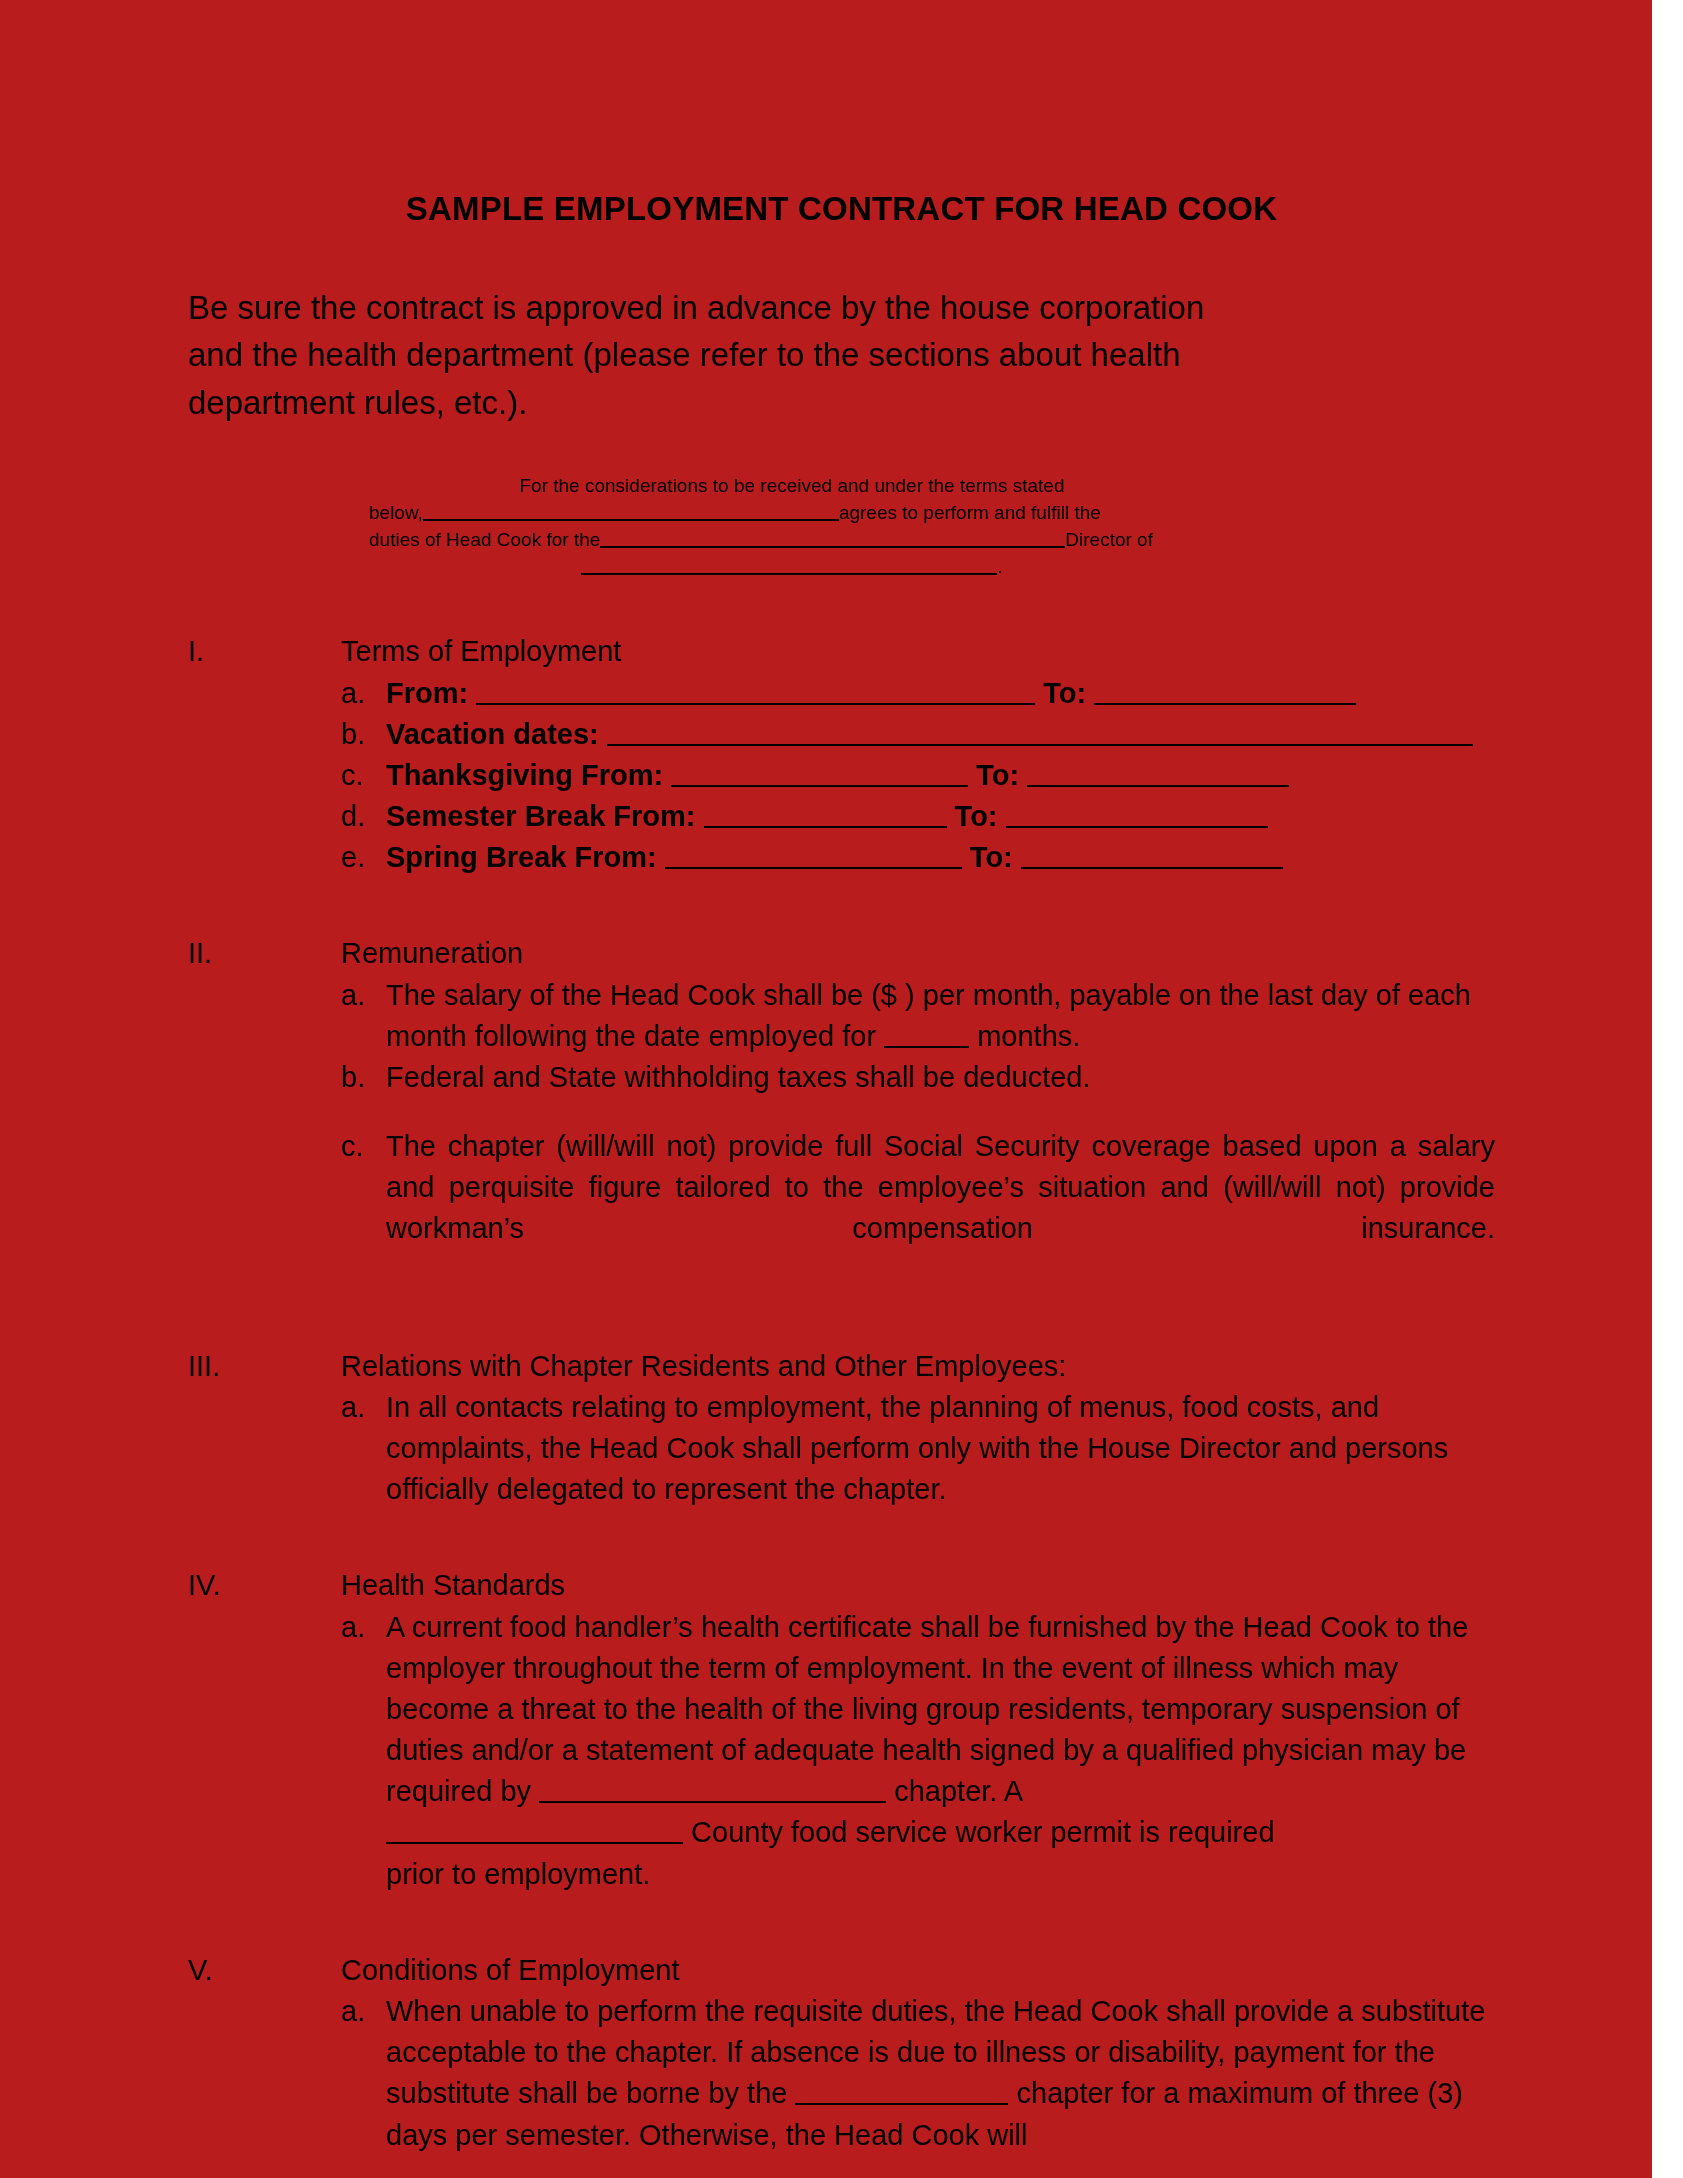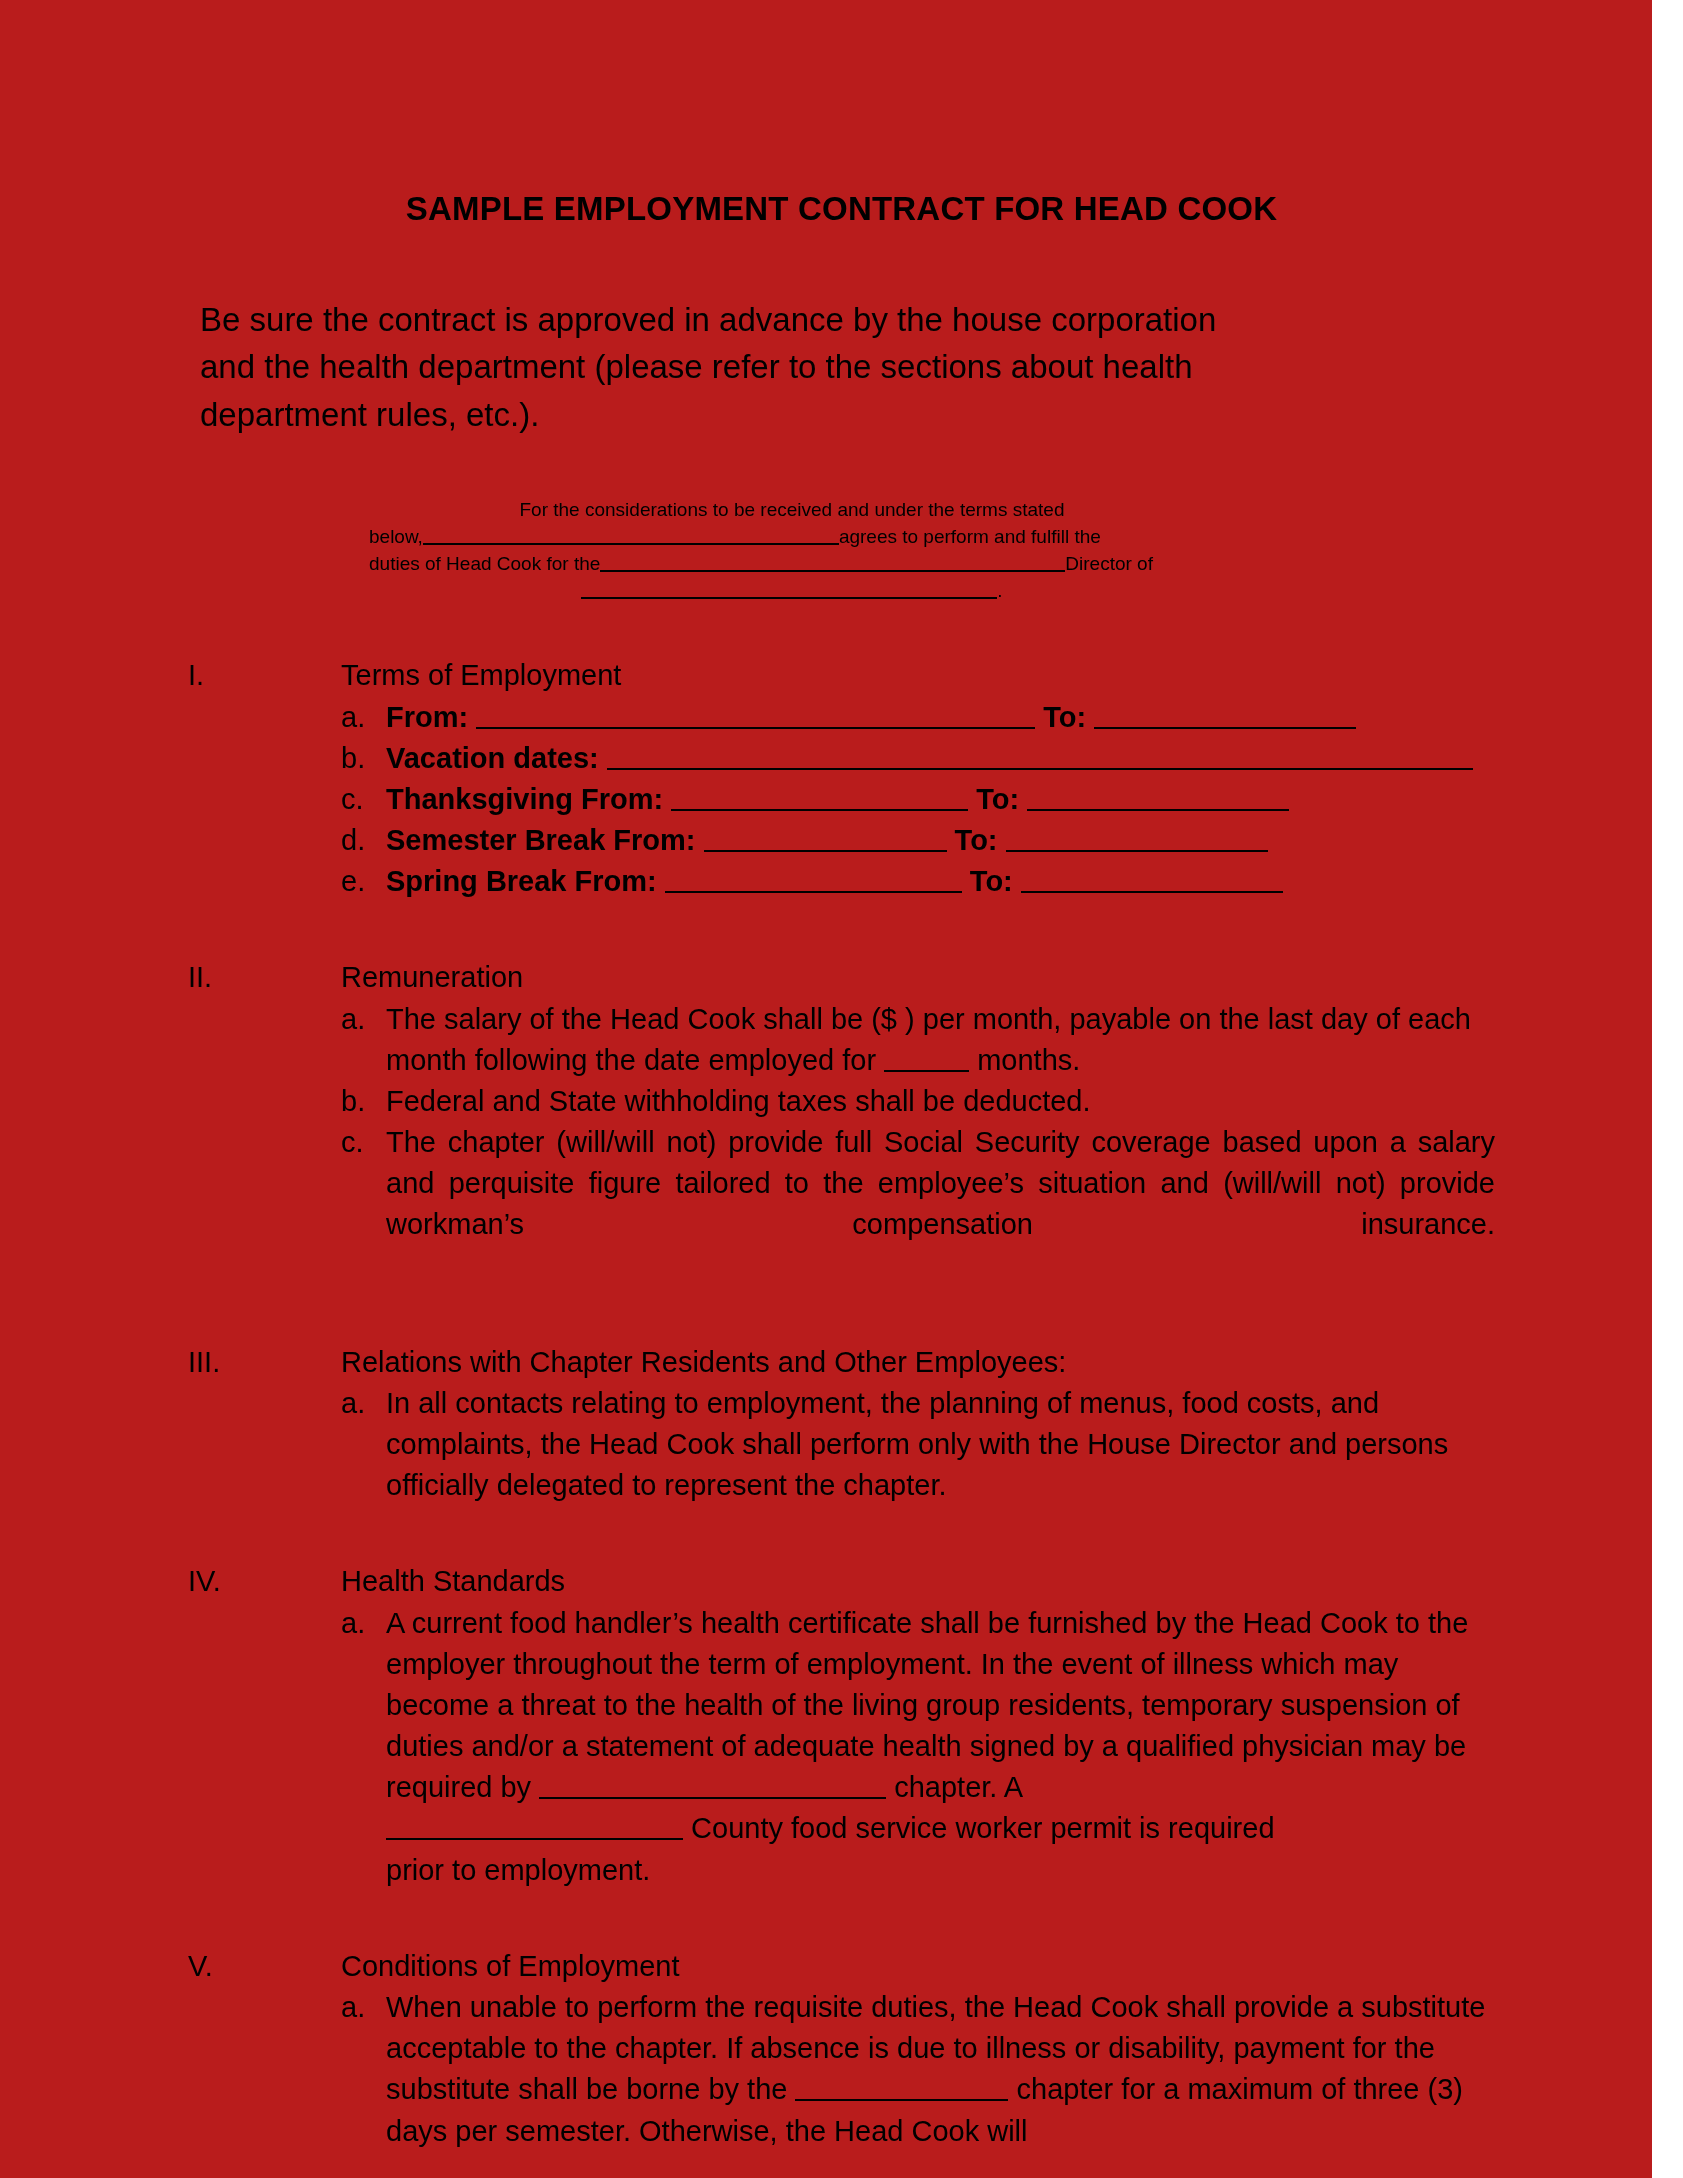--- a/index.html
+++ b/index.html
@@ -37,21 +37,21 @@
     padding-top: 190px;
     line-height: 1.15;
   }
 
   
   .intro {
     font-size: 33px;
     line-height: 1.44;
     text-align: justify;
     text-justify: inter-word;
-    margin: 12px;
+    margin: 0;
     padding-top: 56px;
     width: 1208px;
   }
   .intro > span { display: block; }
 
   
   .consideration {
     font-size: 19px;
     line-height: 1.42;
     text-align: center;
@@ -94,21 +94,21 @@
     min-height: 30px;
   }
   .item-letter {
     position: absolute;
     left: 153px;
     top: 0;
     width: 48px;
     text-align: left;
   }
   .item-body { display: block; }
-  .item-body.justify { text-align: justify; text-justify: inter-word; }
+  .item-body.justify { text-align: justify; text-justify: inter-word; margin-top: 28px; }
   .item-body.justify:after {
     content: "";
     display: inline-block;
     width: 100%;
   }
 
   
   .blank {
     display: inline-block;
     border-bottom: 2px solid #000;

